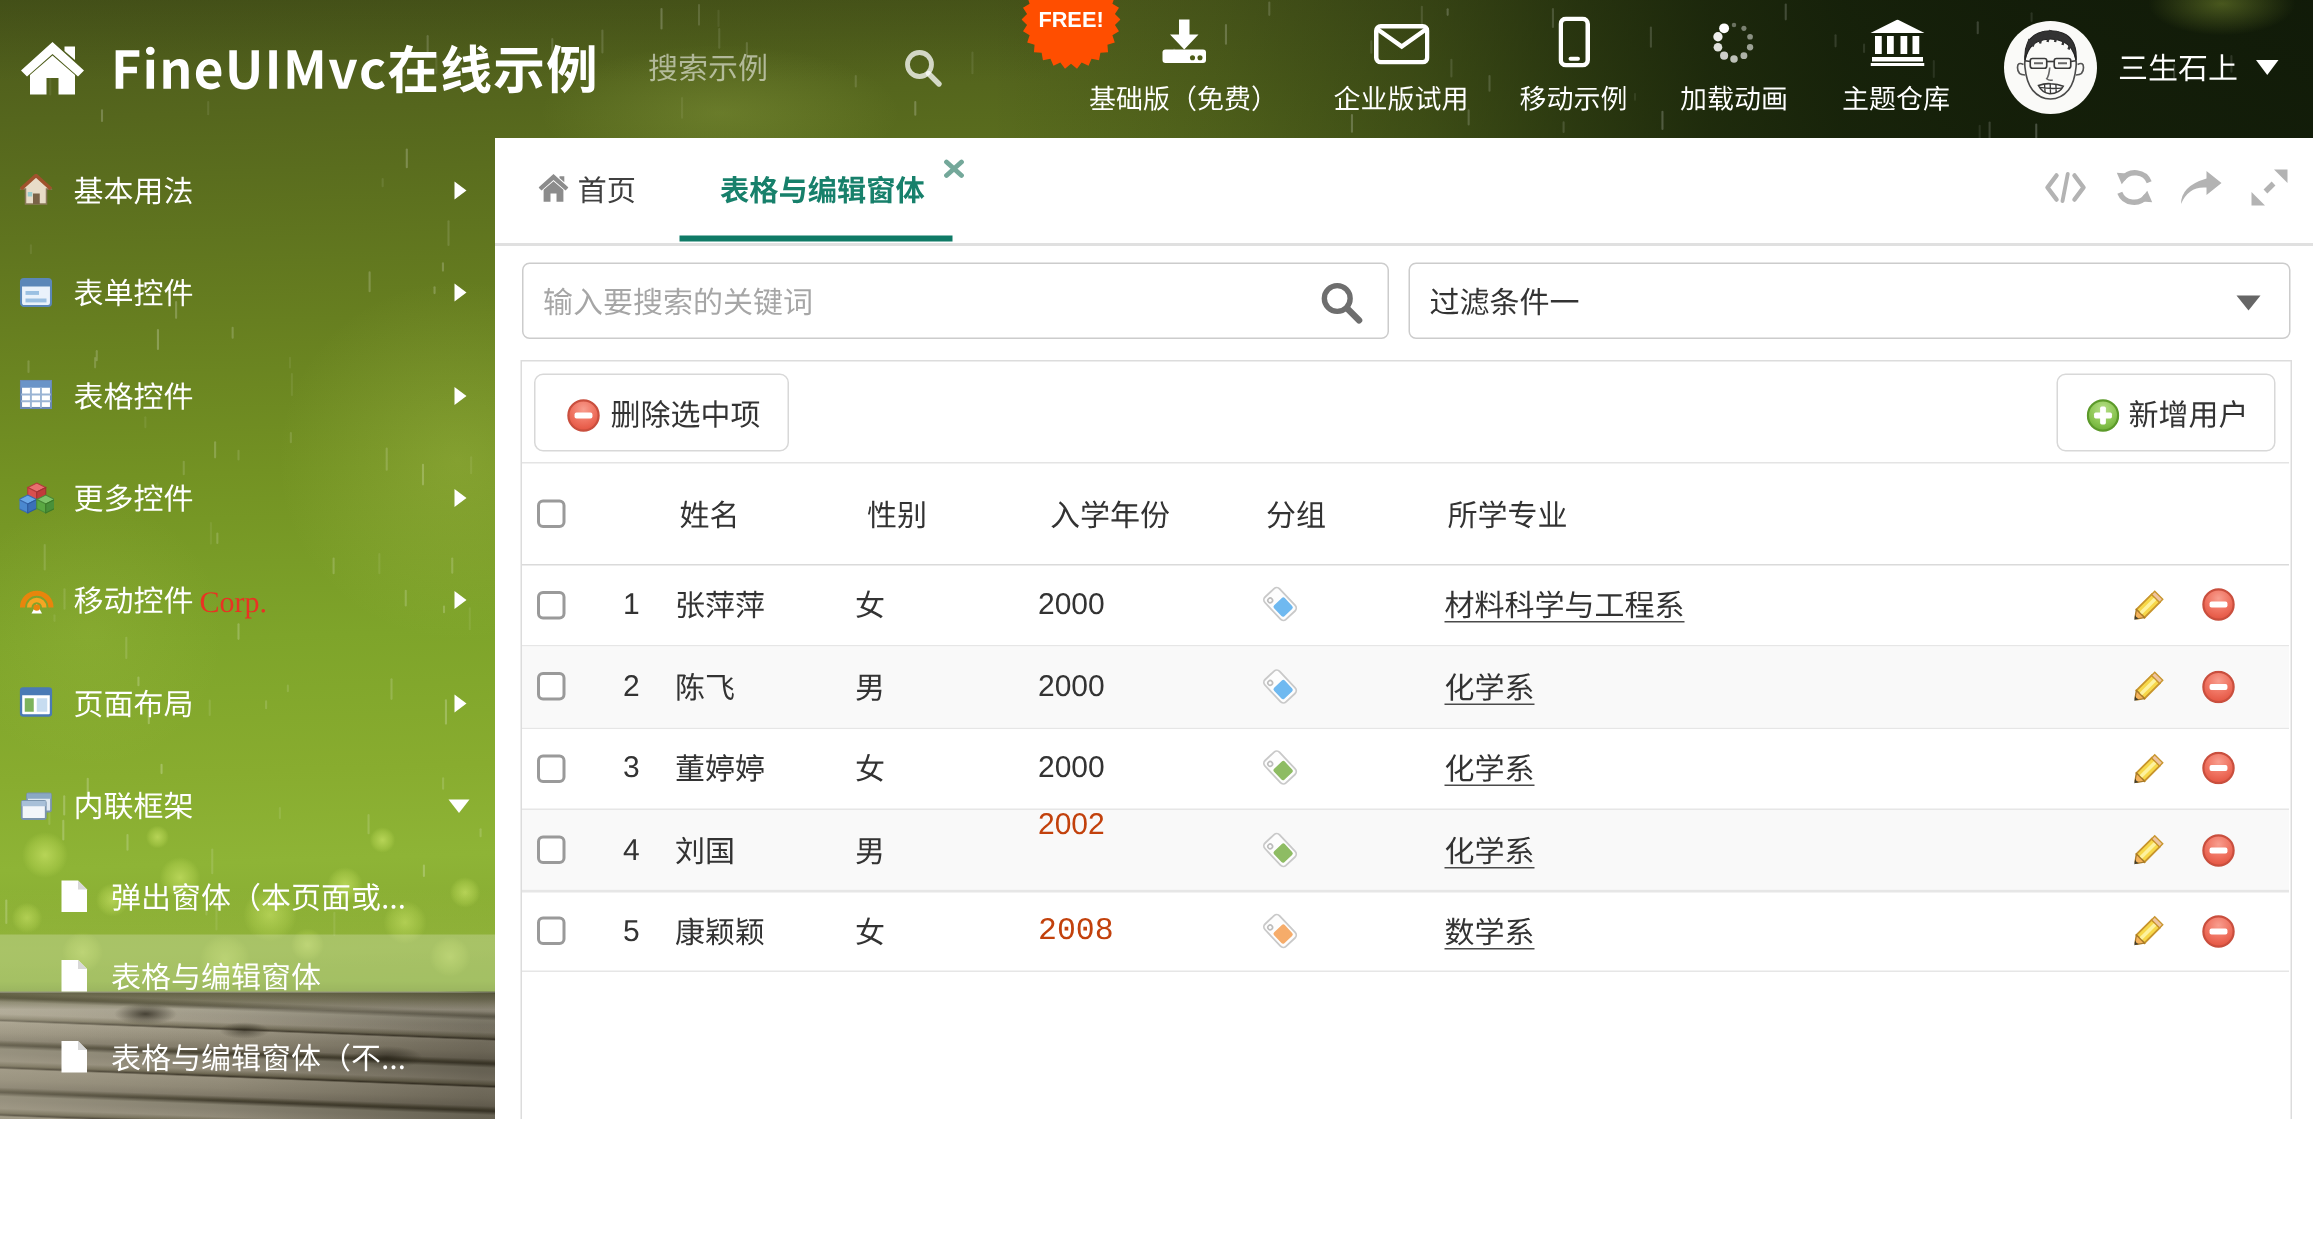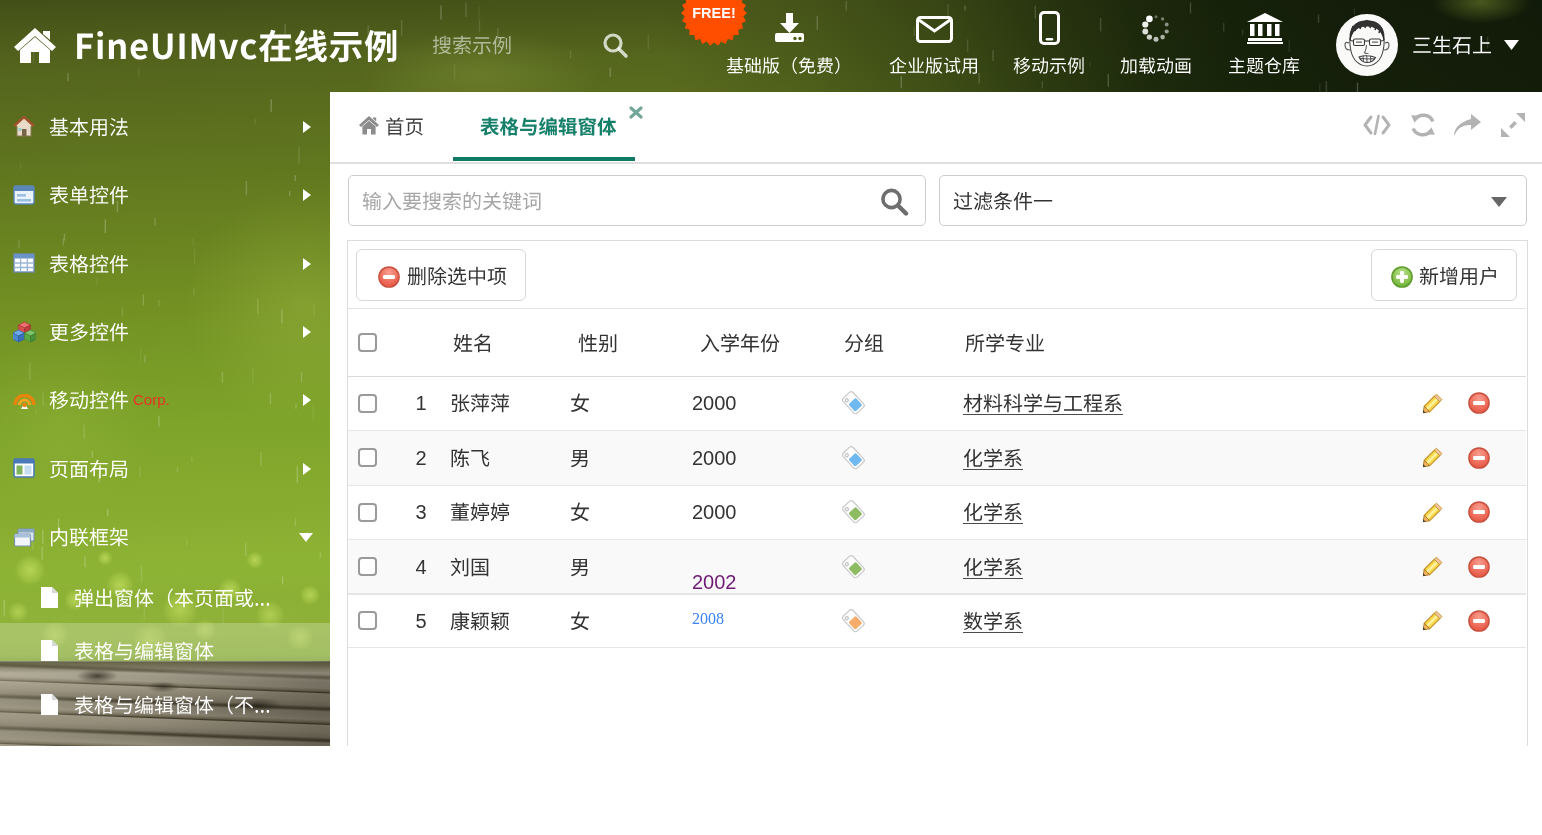--- a/index.html
+++ b/index.html
@@ -279,21 +279,21 @@
     </svg>
 <svg class="abs" style="left:302px;top:461.7px" width="10" height="14">
       <polygon points="1,1 9,7 1,13" fill="#fff"></polygon>
     </svg>
 <svg class="t" style="left:49.0px;top:522.0px" width="80.0" height="30">
       <path d="M2.0 9.2V24.2H3.5V10.7H9.2C9.1 13.3 8.4 16.6 4.0 19.0C4.3 19.3 4.8 19.8 5.1 20.2C7.8 18.6 9.2 16.7 10.0 14.8C11.8 16.5 13.8 18.5 14.8 19.9L16.1 18.9C14.8 17.4 12.4 15.1 10.4 13.3C10.6 12.4 10.7 11.5 10.8 10.7H16.6V22.2C16.6 22.6 16.5 22.7 16.1 22.7C15.7 22.7 14.3 22.7 12.9 22.7C13.1 23.1 13.4 23.8 13.4 24.2C15.2 24.2 16.5 24.2 17.2 23.9C17.8 23.7 18.1 23.2 18.1 22.2V9.2H10.8V5.8H9.3V9.2ZM29.7 6.7C30.5 7.7 31.3 9.0 31.7 9.8L33.0 9.2C32.6 8.3 31.7 7.0 30.9 6.1ZM36.2 6.1C35.7 7.3 34.8 8.9 34.1 10.0H29.1V11.3H32.7V13.8L32.7 15.0H28.6V16.4H32.5C32.2 18.6 31.1 21.2 27.8 23.3C28.2 23.6 28.7 24.0 29.0 24.4C31.5 22.6 32.9 20.6 33.5 18.6C34.6 21.1 36.2 23.1 38.3 24.2C38.5 23.8 39.0 23.2 39.3 22.9C36.8 21.8 35.0 19.4 34.1 16.4H39.1V15.0H34.2L34.2 13.8V11.3H38.4V10.0H35.6C36.3 9.0 37.1 7.7 37.7 6.6ZM20.8 19.9 21.1 21.3 26.3 20.4V24.2H27.6V20.2L29.2 19.9L29.2 18.6L27.6 18.9V8.0H28.5V6.7H20.9V8.0H22.0V19.7ZM23.4 8.0H26.3V10.9H23.4ZM23.4 12.1H26.3V15.0H23.4ZM23.4 16.3H26.3V19.1L23.4 19.5ZM58.9 7.0H47.9V23.2H59.2V21.9H49.4V8.4H58.9ZM50.1 18.6V19.9H58.6V18.6H54.9V15.5H58.0V14.2H54.9V11.4H58.5V10.1H50.2V11.4H53.5V14.2H50.6V15.5H53.5V18.6ZM43.8 5.8V9.9H40.9V11.4H43.7C43.1 14.0 41.8 17.0 40.5 18.6C40.8 18.9 41.1 19.6 41.3 20.0C42.2 18.7 43.1 16.7 43.8 14.5V24.1H45.2V13.7C45.8 14.6 46.6 15.8 47.0 16.4L47.8 15.1C47.4 14.6 45.8 12.7 45.2 12.1V11.4H47.4V9.9H45.2V5.8ZM72.6 8.7H76.7V12.9H72.6ZM71.2 7.4V14.2H78.2V7.4ZM69.2 14.7V16.7H61.2V18.0H68.1C66.3 20.0 63.4 21.7 60.8 22.6C61.1 22.9 61.6 23.5 61.8 23.8C64.4 22.8 67.3 20.9 69.2 18.7V24.2H70.7V18.8C72.6 20.9 75.4 22.7 78.1 23.7C78.4 23.3 78.8 22.7 79.1 22.4C76.4 21.6 73.5 20.0 71.8 18.0H78.6V16.7H70.7V14.7ZM64.3 5.8C64.3 6.6 64.2 7.2 64.2 7.9H61.1V9.2H64.0C63.6 11.4 62.7 13.1 60.7 14.2C61.0 14.4 61.5 14.9 61.7 15.3C64.0 14.0 65.0 11.9 65.4 9.2H68.2C68.1 11.8 67.9 12.8 67.6 13.2C67.4 13.3 67.3 13.4 67.0 13.3C66.7 13.3 66.0 13.3 65.2 13.3C65.5 13.6 65.6 14.2 65.6 14.6C66.4 14.6 67.2 14.6 67.6 14.6C68.1 14.6 68.5 14.4 68.8 14.1C69.3 13.5 69.5 12.1 69.7 8.5C69.7 8.3 69.8 7.9 69.8 7.9H65.6C65.7 7.2 65.7 6.5 65.8 5.8Z" fill="#ffffff"></path>
     </svg>
 <svg class="abs" style="left:298px;top:532.0px" width="16" height="11">
       <polygon points="1,1 15,1 8,10" fill="#fff"></polygon>
     </svg>
-<span class="abs" style="left:133px;top:391.3px;font-size:15px;color:#e93223;font-family:Liberation Sans, sans-serif">Corp.</span>
+<span class="abs" style="left:133px;top:391.3px;font-size:20px;color:#e93223;font-family:Liberation Serif, serif">Corp.</span>
 <svg class="abs" style="left:13px;top:116px" width="22" height="22" viewBox="0 0 22 22">
 <path d="M11 1 L21 10 H18 V20 H4 V10 H1 Z" fill="#e8dcc8" stroke="#8a7a5a" stroke-width="1"></path>
 <path d="M1 10 L11 1 L21 10" fill="none" stroke="#a0522d" stroke-width="2.4"></path>
 <rect x="9" y="13" width="4.5" height="7" fill="#7a6348"></rect>
 <rect x="5.5" y="12" width="3" height="3" fill="#9cc"></rect>
 </svg>
 <svg class="abs" style="left:13px;top:184px" width="22" height="22" viewBox="0 0 22 22">
 <rect x="1" y="2" width="20" height="18" rx="2" fill="#eaf2fb" stroke="#5b87b8" stroke-width="1.4"></rect>
 <rect x="1" y="2" width="20" height="5" fill="#5b87b8"></rect>
 <rect x="4" y="10" width="9" height="2.6" fill="#9bc0e2"></rect>
@@ -600,21 +600,21 @@
 <rect x="5.5" y="9.8" width="13" height="4.4" rx="1.4" fill="#fff"></rect>
     </svg>
 <div class="abs" style="left:358.0px;top:557.0px;width:19px;height:19px;border:2px solid #9a9a9a;border-radius:4px;background:#fff"></div>
 <span class="abs" style="left:396.5px;top:555.5px;width:30px;text-align:right;font-size:20px;color:#333;font-family:'Liberation Sans',sans-serif">4</span>
 <svg class="t" style="left:450.0px;top:551.5px" width="40.0" height="30">
       <path d="M12.6 8.1V19.1H14.0V8.1ZM16.8 6.2V22.3C16.8 22.6 16.7 22.7 16.3 22.7C16.0 22.7 14.8 22.7 13.6 22.7C13.8 23.1 14.0 23.8 14.1 24.2C15.8 24.2 16.8 24.2 17.4 23.9C18.1 23.7 18.3 23.2 18.3 22.3V6.2ZM4.7 6.3C5.2 7.2 5.8 8.4 6.1 9.1H0.9V10.5H8.0C7.7 12.5 7.2 14.3 6.5 16.0C5.3 14.6 4.1 13.4 2.9 12.2L1.9 13.1C3.2 14.4 4.6 15.9 5.9 17.4C4.7 19.8 3.1 21.7 0.8 23.0C1.1 23.3 1.7 23.9 1.9 24.2C4.0 22.8 5.6 20.9 6.9 18.6C7.9 19.9 8.8 21.1 9.4 22.1L10.5 21.1C9.9 19.9 8.8 18.6 7.6 17.1C8.4 15.2 9.1 13.0 9.5 10.5H11.3V9.1H6.1L7.5 8.5C7.2 7.8 6.6 6.6 6.0 5.8ZM31.8 16.2C32.6 16.9 33.4 17.8 33.8 18.5L34.9 17.9C34.4 17.2 33.6 16.3 32.8 15.7ZM24.6 18.7V20.0H35.5V18.7H30.6V15.3H34.6V14.0H30.6V11.1H35.1V9.8H24.8V11.1H29.2V14.0H25.4V15.3H29.2V18.7ZM21.7 6.7V24.2H23.2V23.2H36.7V24.2H38.3V6.7ZM23.2 21.8V8.1H36.7V21.8Z" fill="#333333"></path>
     </svg>
 <svg class="t" style="left:570.0px;top:551.5px" width="20.0" height="30">
       <path d="M4.5 11.5H9.2V13.6H4.5ZM10.7 11.5H15.4V13.6H10.7ZM4.5 8.1H9.2V10.3H4.5ZM10.7 8.1H15.4V10.3H10.7ZM1.4 16.9V18.3H8.0C7.1 20.4 5.2 22.0 0.9 22.9C1.2 23.2 1.5 23.8 1.7 24.2C6.6 23.1 8.7 21.0 9.7 18.3H16.0C15.7 21.0 15.4 22.2 14.9 22.6C14.7 22.8 14.5 22.8 14.0 22.8C13.6 22.8 12.3 22.8 11.0 22.7C11.2 23.1 11.4 23.6 11.4 24.1C12.7 24.1 13.9 24.1 14.6 24.1C15.3 24.1 15.7 24.0 16.2 23.6C16.8 22.9 17.2 21.4 17.6 17.5C17.6 17.3 17.6 16.9 17.6 16.9H10.1C10.2 16.3 10.3 15.6 10.4 14.9H17.0V6.9H3.1V14.9H8.9C8.8 15.6 8.7 16.3 8.5 16.9Z" fill="#333333"></path>
     </svg>
-<span class="abs" style="left:692px;top:571px;font-size:20px;color:#701a75;font-family:'Liberation Sans',sans-serif">2002</span>
+<span class="abs" style="left:692px;top:539px;font-size:20px;color:#c2410c;font-family:'Liberation Sans',sans-serif">2002</span>
 <svg class="abs" style="left:839.0px;top:552.5px" width="28" height="28" viewBox="0 0 28 28">
 <g transform="rotate(-43 14 14)">
 <rect x="7.8" y="3.8" width="13.4" height="20.4" rx="2.6" fill="#fdfdfd" stroke="#c9c9c9" stroke-width="1.2"></rect>
 <circle cx="11.3" cy="7.8" r="1.55" fill="none" stroke="#bdbdbd" stroke-width="1.1"></circle>
 <rect x="9.7" y="11.9" width="9.8" height="10.0" rx="1.4" fill="#8ebc63"></rect>
 </g>
     </svg>
 <svg class="t" style="left:963.0px;top:551.5px" width="60.0" height="30">
       <path d="M17.3 8.7C15.9 10.8 14.0 12.8 11.9 14.5V6.2H10.3V15.7C9.0 16.6 7.7 17.4 6.4 18.0C6.8 18.3 7.3 18.8 7.5 19.1C8.5 18.7 9.4 18.1 10.3 17.5V21.0C10.3 23.2 10.9 23.8 12.9 23.8C13.4 23.8 16.0 23.8 16.5 23.8C18.6 23.8 19.0 22.5 19.2 18.8C18.8 18.7 18.1 18.3 17.7 18.0C17.6 21.5 17.5 22.3 16.4 22.3C15.8 22.3 13.6 22.3 13.1 22.3C12.1 22.3 11.9 22.1 11.9 21.0V16.4C14.5 14.5 16.9 12.2 18.8 9.7ZM6.3 5.8C5.0 8.9 3.0 11.8 0.8 13.8C1.2 14.1 1.7 14.9 1.8 15.2C2.6 14.5 3.4 13.6 4.1 12.6V24.2H5.7V10.2C6.5 9.0 7.2 7.6 7.7 6.3ZM29.2 15.7V17.1H21.2V18.5H29.2V22.3C29.2 22.6 29.1 22.7 28.7 22.7C28.3 22.8 26.9 22.8 25.4 22.7C25.6 23.1 25.9 23.7 26.0 24.2C27.9 24.2 29.0 24.1 29.7 23.9C30.5 23.7 30.7 23.3 30.7 22.3V18.5H38.9V17.1H30.7V16.3C32.5 15.5 34.4 14.4 35.7 13.2L34.7 12.5L34.4 12.6H24.6V13.9H32.7C31.7 14.6 30.4 15.2 29.2 15.7ZM28.5 6.1C29.1 7.0 29.7 8.3 30.0 9.1H25.6L26.4 8.7C26.0 8.0 25.2 6.8 24.4 6.0L23.2 6.6C23.8 7.3 24.5 8.4 24.9 9.1H21.6V13.1H23.0V10.5H37.1V13.1H38.6V9.1H35.3C35.9 8.3 36.6 7.3 37.2 6.4L35.7 5.9C35.2 6.9 34.4 8.2 33.7 9.1H30.4L31.4 8.7C31.2 7.9 30.5 6.6 29.8 5.6ZM45.7 18.1C44.7 19.6 43.0 21.0 41.4 22.0C41.8 22.2 42.4 22.7 42.7 23.0C44.2 21.9 46.0 20.3 47.2 18.7ZM52.7 18.8C54.4 20.1 56.4 21.9 57.4 23.0L58.7 22.1C57.6 21.0 55.6 19.2 53.9 18.0ZM53.3 13.7C53.8 14.2 54.4 14.8 54.9 15.3L46.1 15.9C49.1 14.4 52.2 12.6 55.1 10.4L54.0 9.4C53.0 10.2 51.9 11.0 50.8 11.7L45.9 12.0C47.3 11.0 48.8 9.7 50.1 8.3C52.7 8.0 55.2 7.7 57.1 7.2L56.1 5.9C52.8 6.8 47.0 7.3 42.1 7.5C42.3 7.9 42.5 8.5 42.5 8.8C44.3 8.8 46.2 8.6 48.0 8.5C46.7 9.8 45.2 11.0 44.7 11.4C44.1 11.8 43.6 12.1 43.2 12.2C43.4 12.6 43.6 13.2 43.7 13.5C44.1 13.4 44.7 13.3 48.8 13.0C47.1 14.1 45.6 14.9 44.9 15.2C43.7 15.8 42.8 16.2 42.1 16.3C42.3 16.7 42.5 17.4 42.6 17.7C43.1 17.5 43.9 17.4 49.4 17.0V22.2C49.4 22.4 49.4 22.5 49.0 22.5C48.7 22.5 47.6 22.5 46.4 22.5C46.6 22.9 46.9 23.5 47.0 24.0C48.4 24.0 49.4 24.0 50.1 23.7C50.8 23.5 50.9 23.1 50.9 22.2V16.8L55.9 16.5C56.5 17.1 57.0 17.8 57.3 18.3L58.5 17.6C57.7 16.3 56.0 14.5 54.4 13.1Z" fill="#333333"></path>
     </svg>
@@ -640,21 +640,21 @@
 <rect x="5.5" y="9.8" width="13" height="4.4" rx="1.4" fill="#fff"></rect>
     </svg>
 <div class="abs" style="left:358.0px;top:611.0px;width:19px;height:19px;border:2px solid #9a9a9a;border-radius:4px;background:#fff"></div>
 <span class="abs" style="left:396.5px;top:609.5px;width:30px;text-align:right;font-size:20px;color:#333;font-family:'Liberation Sans',sans-serif">5</span>
 <svg class="t" style="left:450.0px;top:605.5px" width="60.0" height="30">
       <path d="M4.8 17.9C5.8 18.5 7.1 19.4 7.8 20.0L8.7 19.1C8.0 18.5 6.7 17.6 5.7 17.1ZM15.8 14.2V15.8H11.9V14.2ZM15.8 13.0H11.9V11.6H15.8ZM9.4 6.0C9.7 6.5 10.0 7.0 10.3 7.6H2.4V13.5C2.4 16.4 2.2 20.5 0.6 23.4C1.0 23.5 1.6 23.9 1.9 24.2C3.5 21.2 3.8 16.6 3.8 13.5V8.9H10.4V10.5H5.3V11.6H10.4V13.0H4.3V14.2H10.4V15.8H5.1V16.9H10.4V19.2C8.0 20.1 5.4 21.2 3.8 21.7L4.4 23.0C6.1 22.3 8.3 21.3 10.4 20.3V22.5C10.4 22.8 10.3 22.9 9.9 22.9C9.6 23.0 8.4 23.0 7.1 22.9C7.3 23.3 7.5 23.8 7.6 24.2C9.3 24.2 10.4 24.2 11.0 24.0C11.7 23.8 11.9 23.4 11.9 22.5V19.2C13.5 21.1 15.7 22.6 18.4 23.3C18.6 22.9 19.0 22.4 19.3 22.1C17.6 21.7 16.0 21.0 14.7 20.1C15.8 19.6 17.0 18.8 18.1 18.0L16.9 17.2C16.1 17.8 14.8 18.7 13.7 19.4C13.0 18.7 12.4 18.0 11.9 17.2V16.9H17.2V14.3H19.2V13.0H17.2V10.5H11.9V8.9H19.0V7.6H12.0C11.7 7.0 11.3 6.2 10.8 5.6ZM34.3 20.8C35.7 21.8 37.5 23.3 38.3 24.2L39.1 23.2C38.3 22.2 36.5 20.8 35.1 19.9ZM33.5 12.7V16.7C33.5 18.8 33.0 21.6 28.5 23.2C28.8 23.5 29.2 23.9 29.4 24.2C34.3 22.3 34.8 19.3 34.8 16.8V12.7ZM27.7 6.7C26.6 7.3 24.9 7.9 23.2 8.4V5.9H21.8V10.5C21.8 12.0 22.2 12.4 24.1 12.4C24.5 12.4 27.0 12.4 27.4 12.4C28.8 12.4 29.2 11.9 29.4 9.9C29.0 9.8 28.4 9.6 28.2 9.4C28.1 10.9 28.0 11.1 27.3 11.1C26.7 11.1 24.6 11.1 24.2 11.1C23.3 11.1 23.2 11.0 23.2 10.5V9.6C25.1 9.1 27.2 8.5 28.7 7.7ZM28.3 12.9C26.7 13.4 23.7 13.8 21.3 14.0C21.5 14.3 21.6 14.8 21.7 15.2C22.6 15.1 23.7 15.0 24.7 14.9V16.6H21.1V17.9H24.3C23.3 19.3 21.9 20.8 20.7 21.5C20.9 21.9 21.2 22.4 21.3 22.8C22.5 22.0 23.7 20.6 24.7 19.2V24.2H26.0V19.2C26.9 20.1 27.9 21.3 28.4 21.9L29.2 20.7C28.8 20.2 26.8 18.4 26.1 17.9H29.5V16.6H26.0V14.7C27.2 14.5 28.2 14.3 29.1 14.1ZM30.3 10.3V19.7H31.6V11.6H36.7V19.7H38.0V10.3H33.8C34.0 9.7 34.3 8.9 34.5 8.2H38.8V6.8H29.5V8.2H33.0C32.8 8.9 32.6 9.6 32.4 10.3ZM54.3 20.8C55.7 21.8 57.5 23.3 58.3 24.2L59.1 23.2C58.3 22.2 56.5 20.8 55.1 19.9ZM53.5 12.7V16.7C53.5 18.8 53.0 21.6 48.5 23.2C48.8 23.5 49.2 23.9 49.4 24.2C54.3 22.3 54.8 19.3 54.8 16.8V12.7ZM47.7 6.7C46.6 7.3 44.9 7.9 43.2 8.4V5.9H41.8V10.5C41.8 12.0 42.2 12.4 44.1 12.4C44.5 12.4 47.0 12.4 47.4 12.4C48.8 12.4 49.2 11.9 49.4 9.9C49.0 9.8 48.4 9.6 48.2 9.4C48.1 10.9 48.0 11.1 47.3 11.1C46.7 11.1 44.6 11.1 44.2 11.1C43.3 11.1 43.2 11.0 43.2 10.5V9.6C45.1 9.1 47.2 8.5 48.7 7.7ZM48.3 12.9C46.7 13.4 43.7 13.8 41.3 14.0C41.5 14.3 41.6 14.8 41.7 15.2C42.6 15.1 43.7 15.0 44.7 14.9V16.6H41.1V17.9H44.3C43.3 19.3 41.9 20.8 40.7 21.5C40.9 21.9 41.2 22.4 41.3 22.8C42.5 22.0 43.7 20.6 44.7 19.2V24.2H46.0V19.2C46.9 20.1 47.9 21.3 48.4 21.9L49.2 20.7C48.8 20.2 46.8 18.4 46.1 17.9H49.5V16.6H46.0V14.7C47.2 14.5 48.2 14.3 49.1 14.1ZM50.3 10.3V19.7H51.6V11.6H56.7V19.7H58.0V10.3H53.8C54.0 9.7 54.3 8.9 54.5 8.2H58.8V6.8H49.5V8.2H53.0C52.8 8.9 52.6 9.6 52.4 10.3Z" fill="#333333"></path>
     </svg>
 <svg class="t" style="left:570.0px;top:605.5px" width="20.0" height="30">
       <path d="M13.4 12.2C12.8 14.8 11.8 16.9 10.4 18.4C8.9 17.8 7.3 17.1 5.8 16.5C6.4 15.3 7.1 13.8 7.8 12.2ZM3.5 17.2C5.4 17.9 7.3 18.7 9.1 19.6C7.2 21.1 4.5 22.0 0.9 22.5C1.3 22.9 1.6 23.5 1.8 24.0C5.8 23.3 8.6 22.2 10.7 20.4C13.3 21.7 15.6 23.0 17.2 24.2L18.5 22.8C16.8 21.7 14.5 20.4 11.9 19.2C13.4 17.4 14.4 15.1 15.1 12.2H18.9V10.6H8.4C9.0 9.0 9.6 7.3 10.0 5.8L8.4 5.6C8.0 7.1 7.4 8.9 6.7 10.6H1.2V12.2H6.0C5.2 14.1 4.3 15.9 3.5 17.2Z" fill="#333333"></path>
     </svg>
-<span class="abs" style="left:692px;top:609.5px;font-size:16px;color:#3b82f6;font-family:Liberation Serif, serif">2008</span>
+<span class="abs" style="left:692px;top:609.5px;font-size:21px;color:#c2410c;font-family:Liberation Mono, monospace">2008</span>
 <svg class="abs" style="left:839.0px;top:606.5px" width="28" height="28" viewBox="0 0 28 28">
 <g transform="rotate(-43 14 14)">
 <rect x="7.8" y="3.8" width="13.4" height="20.4" rx="2.6" fill="#fdfdfd" stroke="#c9c9c9" stroke-width="1.2"></rect>
 <circle cx="11.3" cy="7.8" r="1.55" fill="none" stroke="#bdbdbd" stroke-width="1.1"></circle>
 <rect x="9.7" y="11.9" width="9.8" height="10.0" rx="1.4" fill="#f6ac6a"></rect>
 </g>
     </svg>
 <svg class="t" style="left:963.0px;top:605.5px" width="60.0" height="30">
       <path d="M8.9 6.2C8.5 7.0 7.9 8.1 7.4 8.8L8.3 9.3C8.9 8.7 9.5 7.7 10.1 6.7ZM1.8 6.7C2.3 7.6 2.8 8.7 3.0 9.4L4.1 8.9C4.0 8.2 3.4 7.1 2.9 6.3ZM8.2 17.4C7.7 18.4 7.1 19.3 6.3 20.1C5.6 19.7 4.8 19.3 4.1 19.0C4.3 18.5 4.7 18.0 4.9 17.4ZM2.2 19.5C3.2 19.9 4.3 20.4 5.3 20.9C4.0 21.9 2.5 22.5 0.8 22.9C1.1 23.2 1.4 23.7 1.5 24.0C3.4 23.5 5.1 22.8 6.5 21.6C7.2 22.0 7.8 22.4 8.2 22.7L9.2 21.7C8.7 21.4 8.2 21.1 7.5 20.7C8.6 19.6 9.4 18.2 9.9 16.4L9.1 16.1L8.8 16.1H5.6L6.0 15.1L4.7 14.9C4.5 15.3 4.3 15.7 4.1 16.1H1.4V17.4H3.5C3.1 18.2 2.6 18.9 2.2 19.5ZM5.1 5.8V9.5H1.0V10.8H4.7C3.7 12.1 2.2 13.3 0.8 13.9C1.1 14.2 1.4 14.7 1.6 15.0C2.8 14.4 4.1 13.3 5.1 12.1V14.5H6.5V11.8C7.5 12.5 8.7 13.4 9.2 13.9L10.1 12.8C9.6 12.5 7.8 11.4 6.8 10.8H10.6V9.5H6.5V5.8ZM12.6 6.0C12.1 9.5 11.2 12.8 9.6 14.9C9.9 15.1 10.5 15.6 10.8 15.9C11.3 15.1 11.7 14.2 12.1 13.3C12.6 15.2 13.1 17.0 13.9 18.6C12.8 20.5 11.2 22.0 9.0 23.0C9.3 23.3 9.7 23.9 9.9 24.3C11.9 23.2 13.4 21.8 14.6 20.0C15.6 21.7 16.9 23.1 18.4 24.0C18.7 23.6 19.1 23.1 19.4 22.8C17.8 21.9 16.4 20.5 15.4 18.6C16.5 16.6 17.2 14.1 17.6 11.1H19.0V9.7H13.3C13.5 8.6 13.8 7.4 14.0 6.2ZM16.2 11.1C15.9 13.4 15.4 15.4 14.7 17.1C13.9 15.3 13.3 13.2 13.0 11.1ZM29.2 15.7V17.1H21.2V18.5H29.2V22.3C29.2 22.6 29.1 22.7 28.7 22.7C28.3 22.8 26.9 22.8 25.4 22.7C25.6 23.1 25.9 23.7 26.0 24.2C27.9 24.2 29.0 24.1 29.7 23.9C30.5 23.7 30.7 23.3 30.7 22.3V18.5H38.9V17.1H30.7V16.3C32.5 15.5 34.4 14.4 35.7 13.2L34.7 12.5L34.4 12.6H24.6V13.9H32.7C31.7 14.6 30.4 15.2 29.2 15.7ZM28.5 6.1C29.1 7.0 29.7 8.3 30.0 9.1H25.6L26.4 8.7C26.0 8.0 25.2 6.8 24.4 6.0L23.2 6.6C23.8 7.3 24.5 8.4 24.9 9.1H21.6V13.1H23.0V10.5H37.1V13.1H38.6V9.1H35.3C35.9 8.3 36.6 7.3 37.2 6.4L35.7 5.9C35.2 6.9 34.4 8.2 33.7 9.1H30.4L31.4 8.7C31.2 7.9 30.5 6.6 29.8 5.6ZM45.7 18.1C44.7 19.6 43.0 21.0 41.4 22.0C41.8 22.2 42.4 22.7 42.7 23.0C44.2 21.9 46.0 20.3 47.2 18.7ZM52.7 18.8C54.4 20.1 56.4 21.9 57.4 23.0L58.7 22.1C57.6 21.0 55.6 19.2 53.9 18.0ZM53.3 13.7C53.8 14.2 54.4 14.8 54.9 15.3L46.1 15.9C49.1 14.4 52.2 12.6 55.1 10.4L54.0 9.4C53.0 10.2 51.9 11.0 50.8 11.7L45.9 12.0C47.3 11.0 48.8 9.7 50.1 8.3C52.7 8.0 55.2 7.7 57.1 7.2L56.1 5.9C52.8 6.8 47.0 7.3 42.1 7.5C42.3 7.9 42.5 8.5 42.5 8.8C44.3 8.8 46.2 8.6 48.0 8.5C46.7 9.8 45.2 11.0 44.7 11.4C44.1 11.8 43.6 12.1 43.2 12.2C43.4 12.6 43.6 13.2 43.7 13.5C44.1 13.4 44.7 13.3 48.8 13.0C47.1 14.1 45.6 14.9 44.9 15.2C43.7 15.8 42.8 16.2 42.1 16.3C42.3 16.7 42.5 17.4 42.6 17.7C43.1 17.5 43.9 17.4 49.4 17.0V22.2C49.4 22.4 49.4 22.5 49.0 22.5C48.7 22.5 47.6 22.5 46.4 22.5C46.6 22.9 46.9 23.5 47.0 24.0C48.4 24.0 49.4 24.0 50.1 23.7C50.8 23.5 50.9 23.1 50.9 22.2V16.8L55.9 16.5C56.5 17.1 57.0 17.8 57.3 18.3L58.5 17.6C57.7 16.3 56.0 14.5 54.4 13.1Z" fill="#333333"></path>
     </svg>

